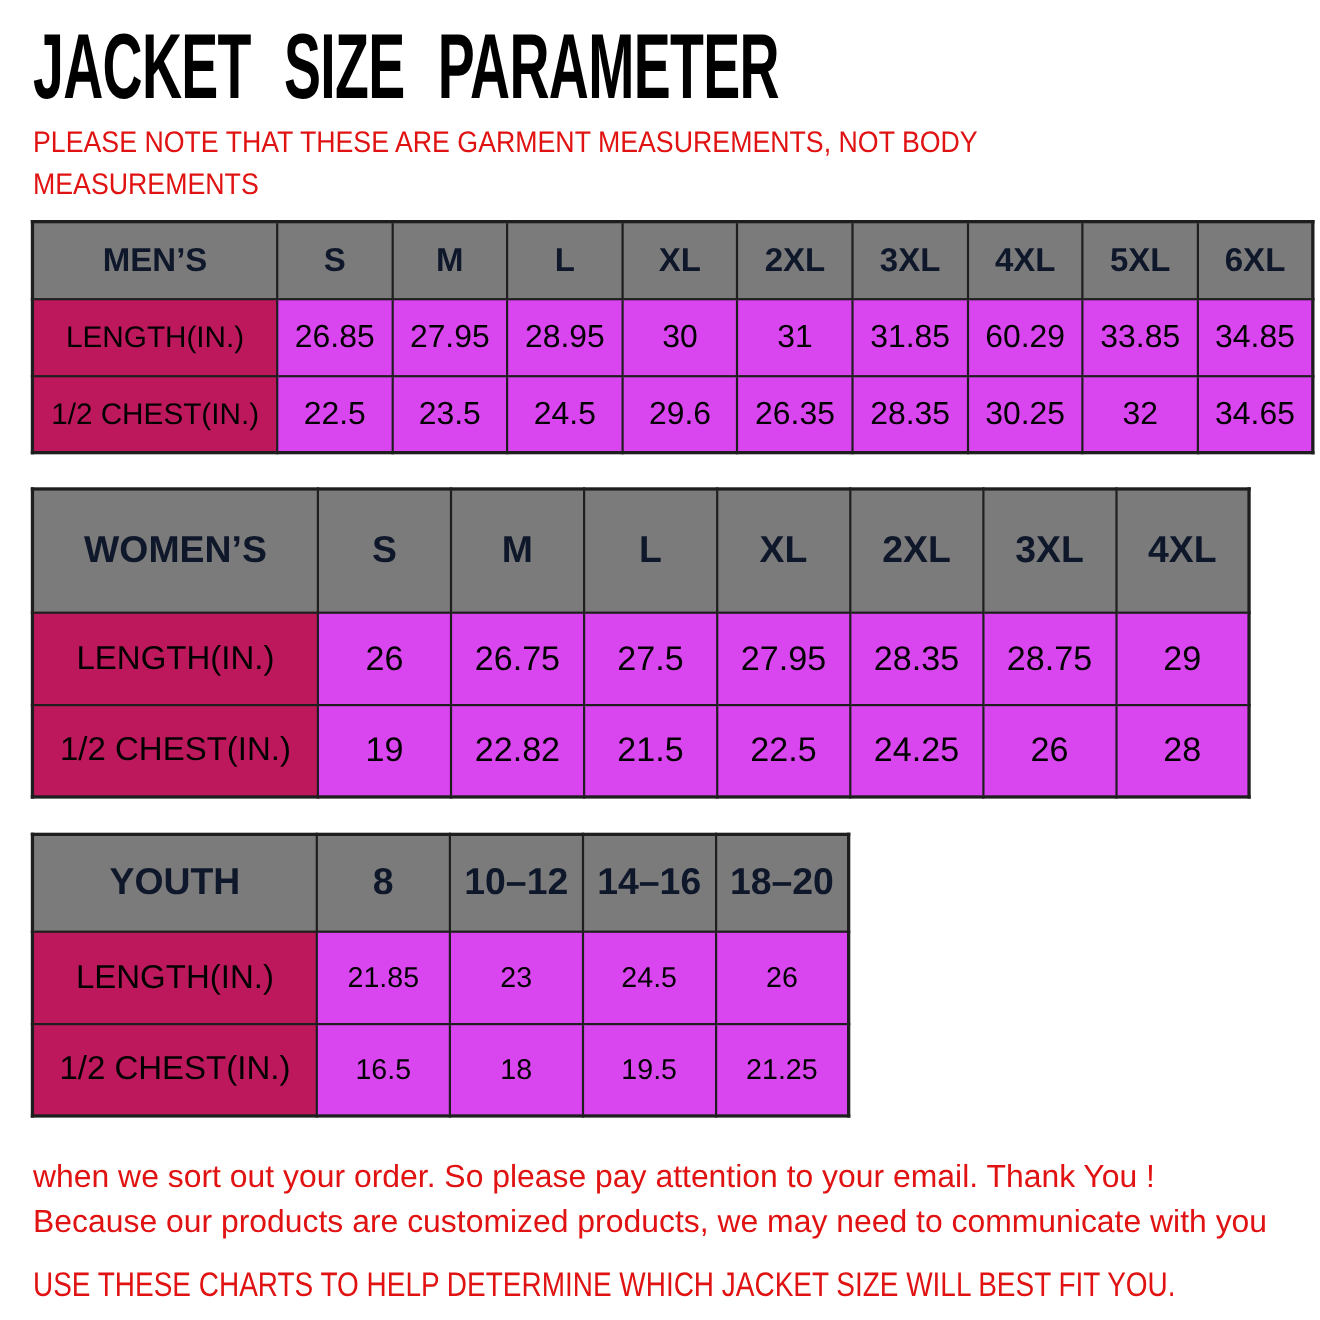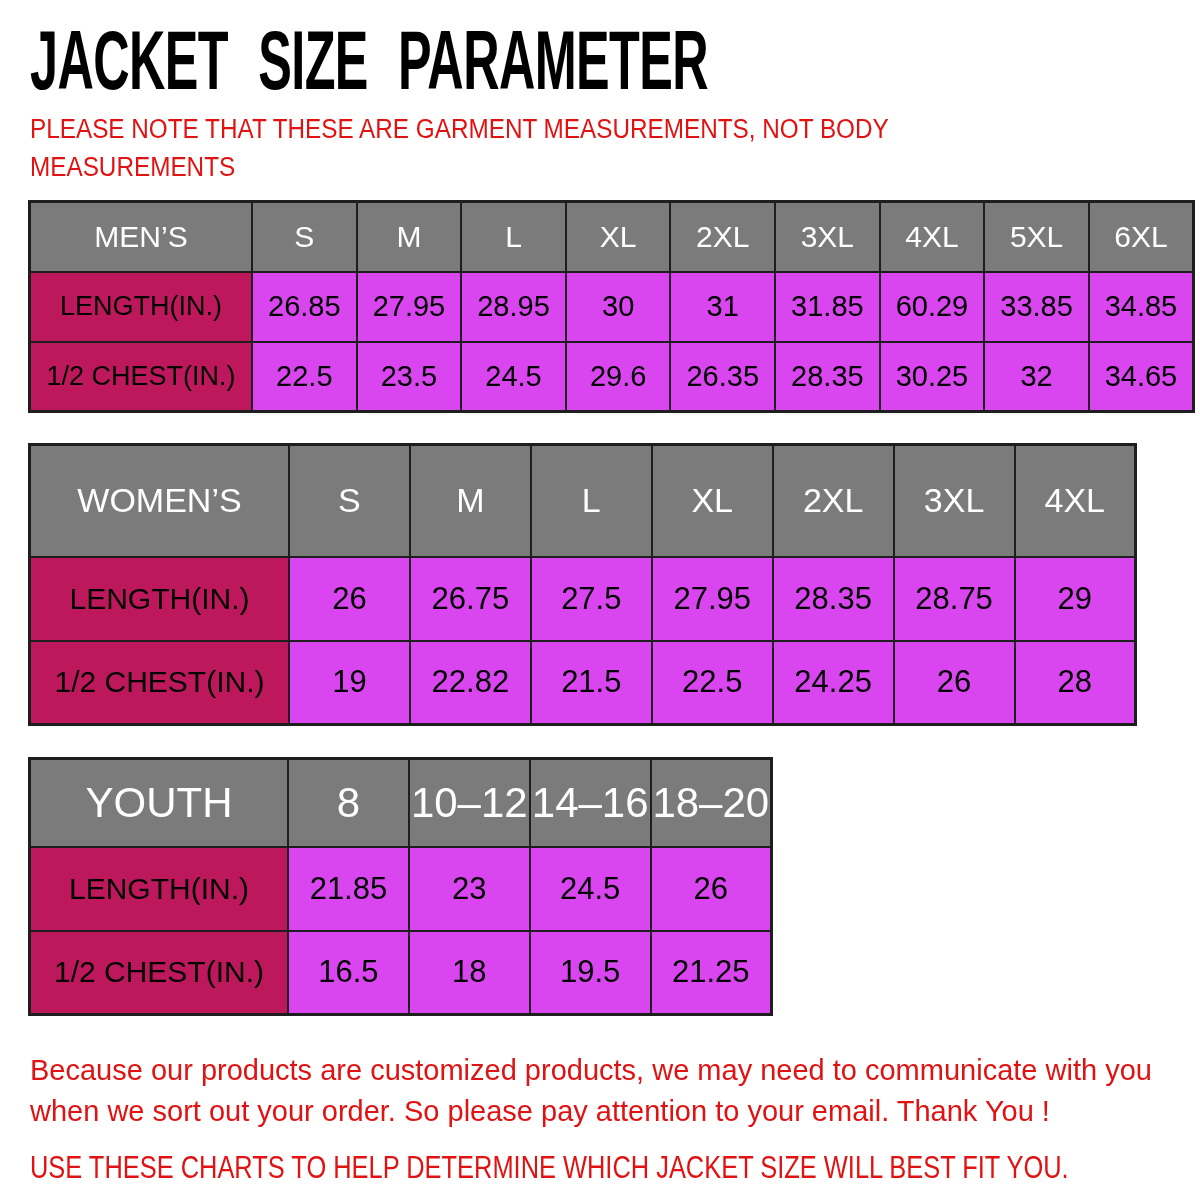--- a/index.html
+++ b/index.html
@@ -28,21 +28,21 @@
   
   table.size-table{
     border-collapse:collapse;table-layout:fixed;
     margin-left:28px;border:3px solid #1e1e1e;
   }
   table.size-table th, table.size-table td{
     border:2px solid #1e1e1e;text-align:center;vertical-align:middle;padding:0;
     font-weight:normal;
   }
   table.size-table thead th{
-    background:#7b7b7b;color:#ffffff;font-weight:normal;
+    background:#7b7b7b;color:#0f172a;font-weight:bold;
   }
   table.size-table tbody th{background:#be185d;}
   table.size-table tbody td{background:#d946ef;}
 
   .t-mens{width:1167px;margin-top:14px;}
   .t-mens thead tr{height:70px;}
   .t-mens tbody tr{height:70px;}
   .t-mens thead th{font-size:30px;}
   .t-mens tbody th{font-size:27px;}
   .t-mens tbody td{font-size:29px;}
@@ -52,23 +52,23 @@
   .t-womens thead tr{height:112px;}
   .t-womens tbody tr{height:84px;}
   .t-womens thead th{font-size:34px;}
   .t-womens tbody th{font-size:30px;}
   .t-womens tbody td{font-size:31px;}
   .t-womens th:first-child{width:257px;}
 
   .t-youth{width:745px;margin-top:31px;}
   .t-youth thead tr{height:88px;}
   .t-youth tbody tr{height:84px;}
-  .t-youth thead th{font-size:42px;}
+  .t-youth thead th{font-size:34px;}
   .t-youth tbody th{font-size:30px;}
-  .t-youth tbody td{font-size:31px;}
+  .t-youth tbody td{font-size:26px;}
   .t-youth th:first-child{width:256px;}
 
   
   .footer-para{
     margin:34px 0 0 30px;
     color:#e01212;font-size:29px;line-height:41px;font-weight:400;
   }
   .footer-para div{white-space:nowrap;}
   .footer-usage{
     margin:18px 0 0 30px;
@@ -190,19 +190,19 @@
           <th>1/2 CHEST(IN.)</th>
           <td>16.5</td>
           <td>18</td>
           <td>19.5</td>
           <td>21.25</td>
         </tr>
       </tbody>
     </table>
 
   <div class="footer-para">
+    <div>when we sort out your order. So please pay attention to your email. Thank You !</div>
     <div>Because our products are customized products, we may need to communicate with you</div>
-    <div>when we sort out your order. So please pay attention to your email. Thank You !</div>
   </div>
 
   <div class="footer-usage">USE THESE CHARTS TO HELP DETERMINE WHICH JACKET SIZE WILL BEST FIT YOU.</div>
 
 </div>
 
 </body></html>

